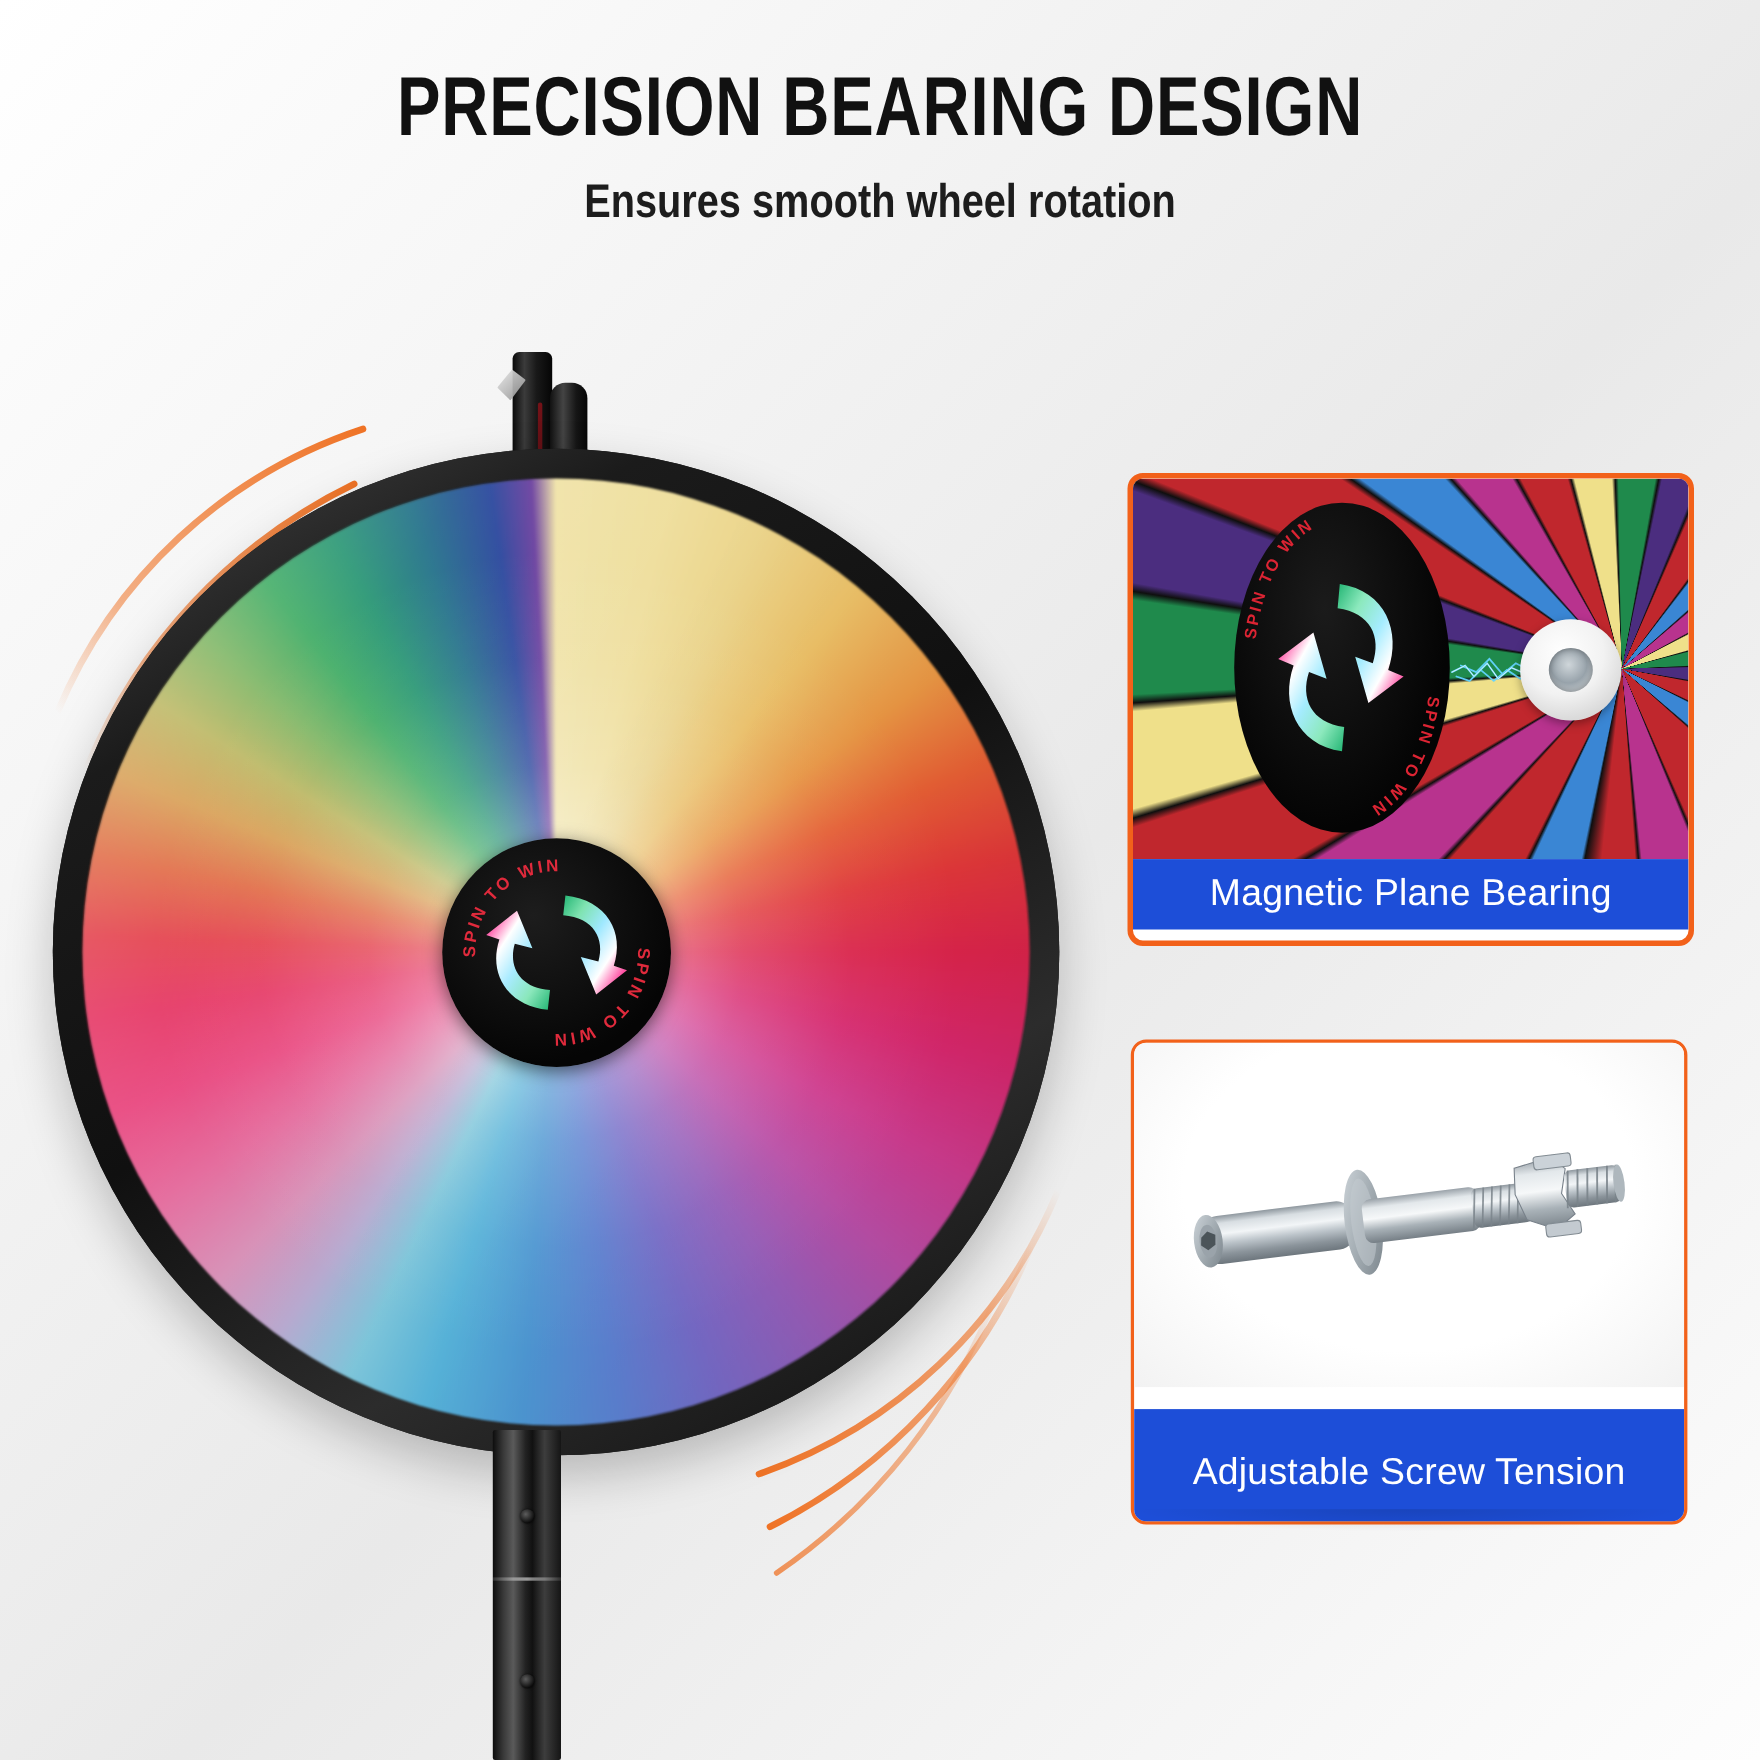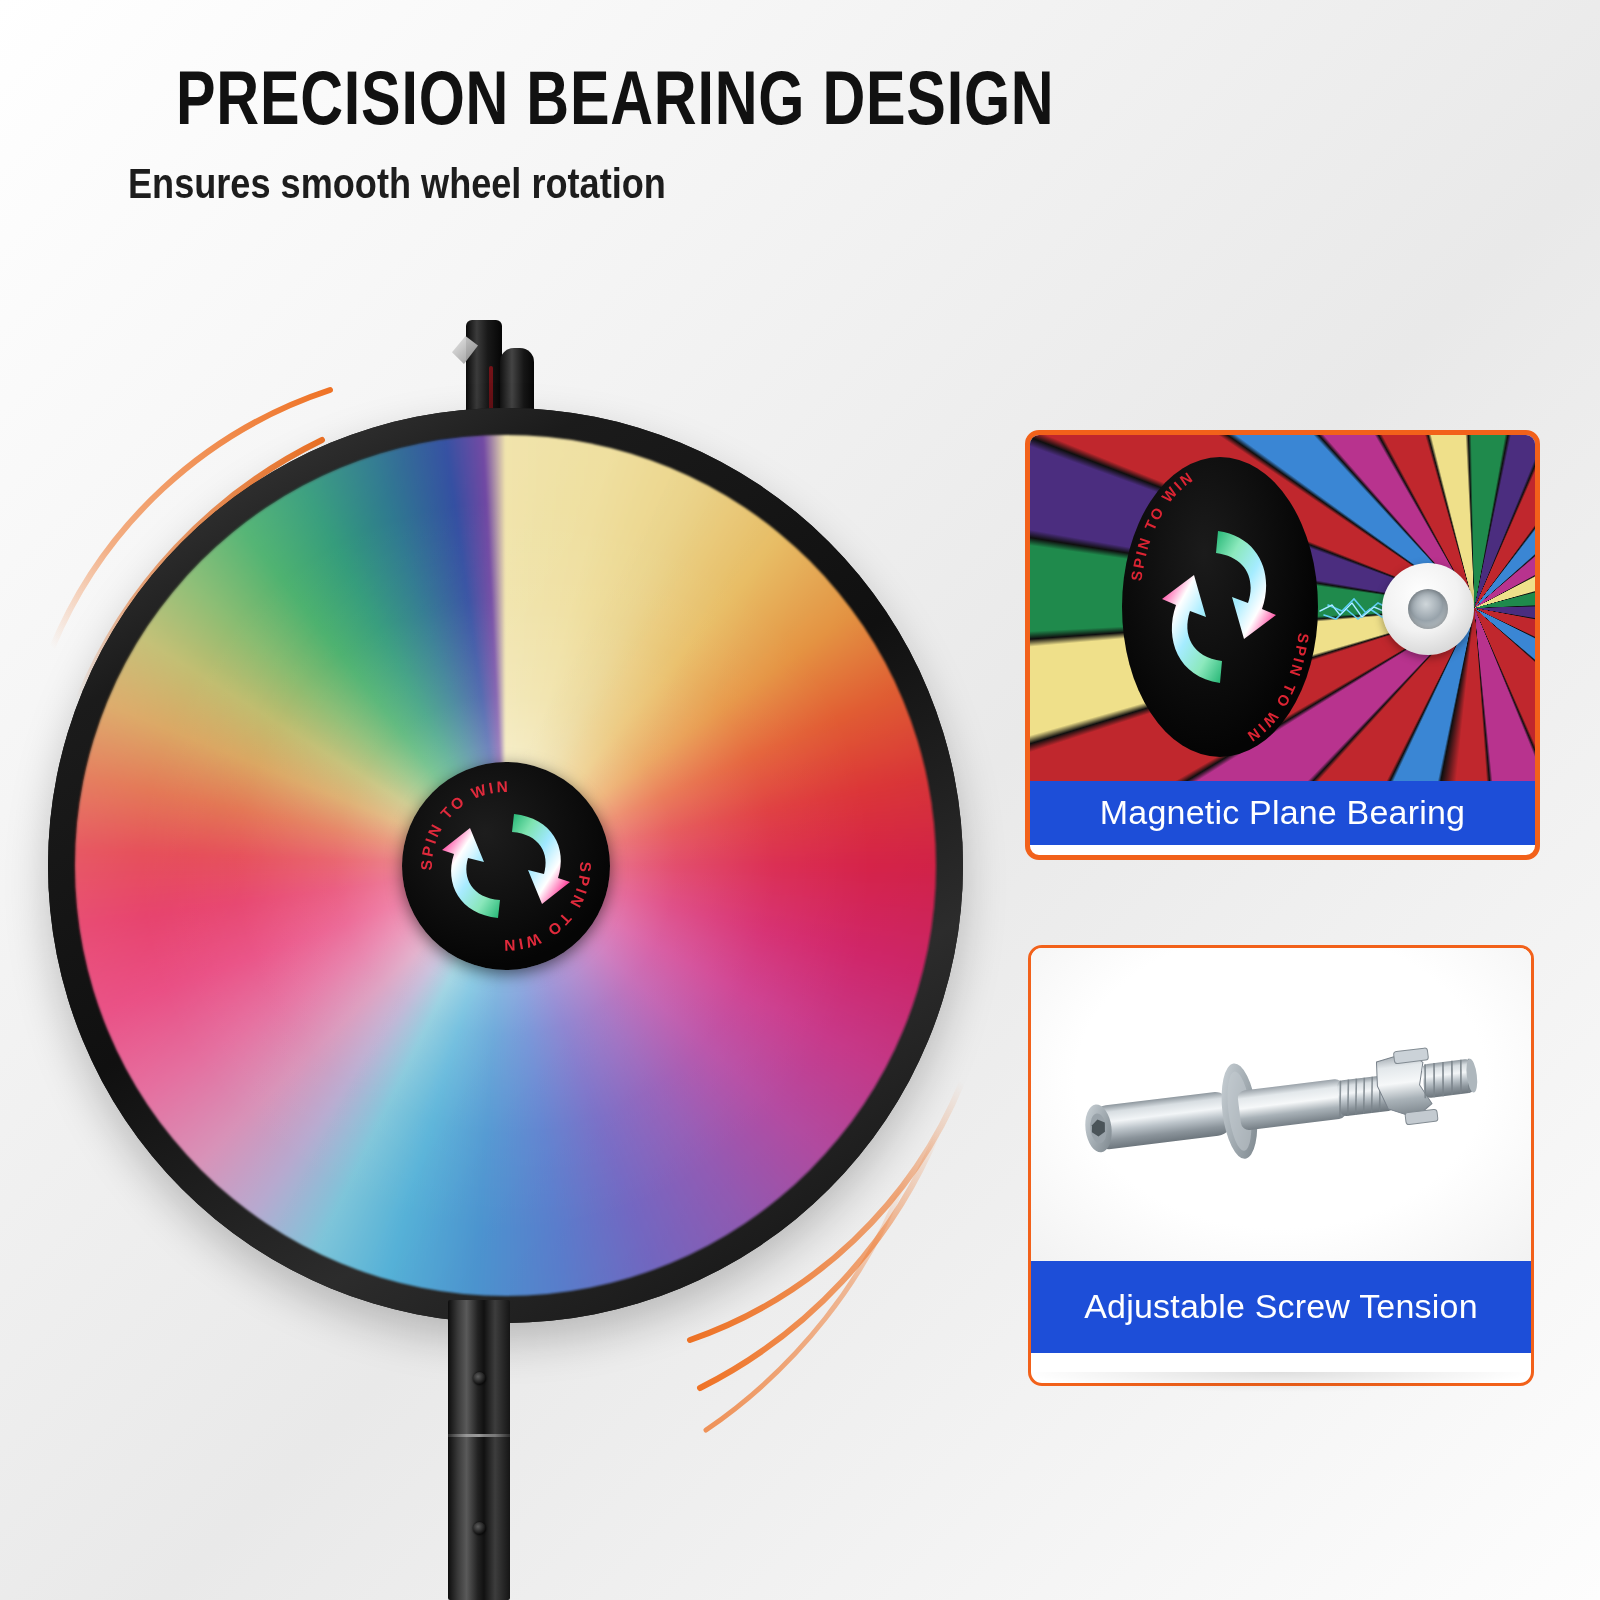--- a/index.html
+++ b/index.html
@@ -5,21 +5,21 @@
   html,body{margin:0;padding:0;}
   body{
     width:1600px;height:1600px;overflow:hidden;
     font-family:"Liberation Sans","DejaVu Sans",sans-serif;
     background:linear-gradient(135deg,#ffffff 0%,#f4f4f4 28%,#e9e9e9 55%,#f3f3f3 78%,#fdfdfd 100%);
     position:relative;
   }
   .stage{position:absolute;inset:0;}
 
   
-  .header{position:absolute;top:60px;left:0;width:1600px;text-align:left;}
+  .header{position:absolute;top:60px;left:0;width:1600px;text-align:center;}
   .headline{
     font-weight:700;color:#111;
     font-size:76px;letter-spacing:1px;line-height:1;
     transform:scaleX(.78);transform-origin:center top;
     white-space:nowrap;
   }
   .subhead{
     margin-top:26px;font-weight:700;color:#1d1d1d;
     font-size:43px;line-height:1;
     transform:scaleX(.84);transform-origin:center top;
@@ -112,21 +112,21 @@
   
   .panel{position:absolute;border-radius:14px;overflow:hidden;background:#fff;}
   .panel-a{left:1025px;top:430px;width:505px;height:420px;border:5px solid #f2611a;}
   .panel-b{left:1028px;top:945px;width:500px;height:435px;border:3px solid #f2611a;}
   .cap{
     background:#1d4ed8;color:#fff;text-align:center;
     font-size:34px;line-height:1.16;font-weight:400;letter-spacing:.2px;
     display:flex;align-items:center;justify-content:center;
   }
   .panel-a .cap{height:64px;}
-  .panel-b .cap{height:92px;}
+  .panel-b .cap{height:116px;margin-top:20px;}
   .panel-a .shot{height:346px;position:relative;overflow:hidden;}
   .panel-b .shot{height:313px;position:relative;overflow:hidden;background:
       radial-gradient(ellipse at 50% 42%,#ffffff 58%,#f2f2f2 100%);}
 
   
   .closeup{position:absolute;inset:0;
     background:conic-gradient(from 186deg at 88% 50%,
       #c0272d 0deg,#0f0f0f 5deg,#3a86d4 6deg,#3a86d4 19deg,#0f0f0f 20deg,
       #c0272d 21deg,#c0272d 36deg,#0f0f0f 37deg,#b8338e 38deg,#b8338e 52deg,#0f0f0f 53deg,
       #c0272d 54deg,#c0272d 66deg,#0f0f0f 67deg,#efe08a 68deg,#efe08a 79deg,#0f0f0f 80deg,

